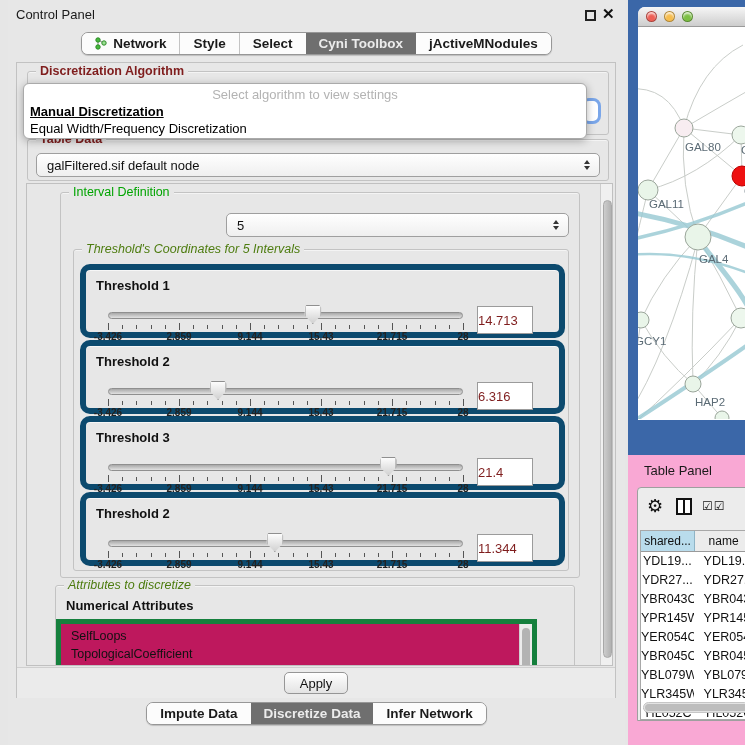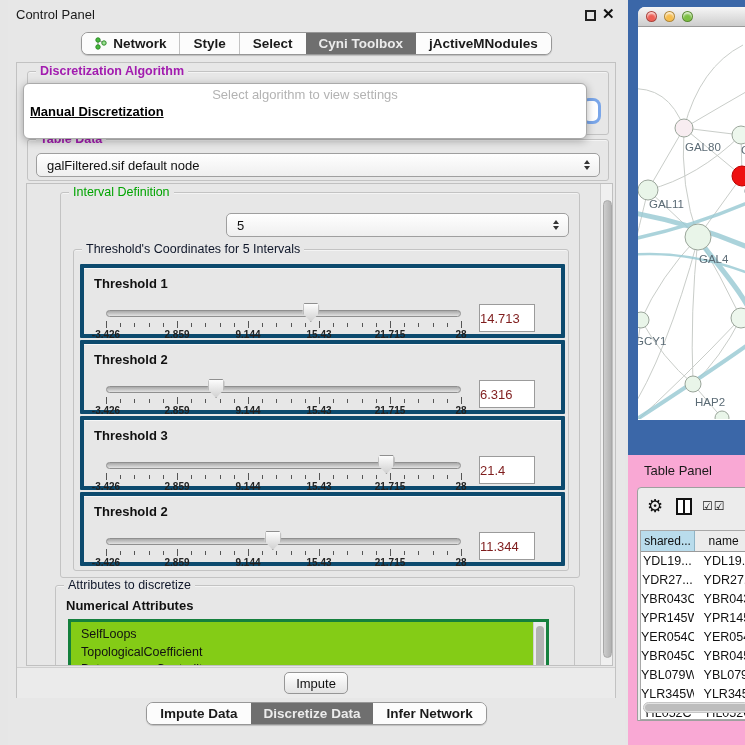--- a/index.html
+++ b/index.html
@@ -23,23 +23,23 @@
   .tab.divided { border-left:1px solid #c4c4c4; }
   .tabicon { display:inline-flex; margin-right:6px; }
 
   .cp-main { position:absolute; left:8px; top:62px; width:600px; height:636px;
     border:1px solid #c2c2c2; background:#e7e7e7; }
 
   .groupbox { position:absolute; border:1px solid #c3c3c3; border-radius:3px;
     box-shadow:inset 0 1px 0 rgba(255,255,255,.55); }
   .gb-title { position:absolute; top:-8px; left:8px; background:#e7e7e7; padding:0 4px;
     font-size:12.5px; line-height:15px; white-space:nowrap; }
-  .gb-dark { color:#a21caf; font-weight:bold; }
+  .gb-dark { color:#7f1d1d; font-weight:bold; }
   .gb-green { color:#00a400; }
-  .gb-blue { color:#0f172a; }
+  .gb-blue { color:#4d7c0f;font-style:italic; }
 
   #algoBox { left:10px; top:8px; width:582px; height:64px; }
   #tableDataBox { left:10px; top:76px; width:582px; height:42px; }
 
   .combo { position:absolute; background:linear-gradient(#ffffff,#efefef); border:1px solid #9f9f9f;
     border-radius:5px; font-size:13px; color:#111; display:flex; align-items:center; padding-left:10px; }
   .spin { position:absolute; right:9px; top:50%; transform:translateY(-50%); display:flex; flex-direction:column; gap:2px; }
   .spin i { display:block; width:0; height:0; border-left:3.5px solid transparent; border-right:3.5px solid transparent; }
   .spin .up { border-bottom:4px solid #333; } .spin .dn { border-top:4px solid #333; }
 
@@ -65,43 +65,43 @@
     background:#f0f0f0; border-left:1px solid #cdcdcd; }
   .v-thumb { position:absolute; left:2px; top:16px; width:9px; height:458px; border-radius:5px;
     background:linear-gradient(90deg,#cdcdcd,#b2b2b2); border:1px solid #a8a8a8; }
 
   #intervalBox { left:33px; top:8px; width:520px; height:386px; }
   .noi-label { position:absolute; top:24px; left:0; width:152px; text-align:right;
     font-size:13px; font-weight:bold; color:#111; }
   #noiCombo { left:165px; top:20px; right:10px; height:24px; }
   #threshBox { left:12px; top:56px; right:10px; height:322px; }
 
-  .tpanel { position:absolute; left:6px; width:485px; height:74px; border:4px solid #0c4a6e;
-    border-radius:1px; background:#e7e7e7; box-shadow:inset 0 1px 0 #f6f6f6; }
+  .tpanel { position:absolute; left:6px; width:485px; height:74px; border:6px solid #0c4a6e;
+    border-radius:10px; background:#e7e7e7; box-shadow:inset 0 1px 0 #f6f6f6; }
   .tlabel { position:absolute; left:10px; top:8px; font-size:13px; font-weight:bold; color:#111; }
   .sarea { position:absolute; left:22px; top:0; width:355px; height:74px; }
   .strack { position:absolute; left:0; right:0; top:42px; height:7px; border-radius:4px;
     border:1px solid #8f8f8f; background:linear-gradient(#a8a8a8,#e2e2e2); }
   .sthumb { position:absolute; top:35px; width:17px; height:19px; transform:translateX(-50%);
     background:linear-gradient(#ffffff,#cfcfcf); box-shadow:inset 0 0 0 1px #8f8f8f;
     clip-path:polygon(12% 0%, 88% 0%, 100% 14%, 100% 52%, 50% 100%, 0% 52%, 0% 14%); }
   .ticks { position:absolute; left:0; right:0; top:53px; height:8px; }
   .ticks span { position:absolute; width:1px; background:#555; top:2px; height:4px; }
   .ticks span.major { top:0; height:7px; }
   .tlabels { position:absolute; left:0; right:0; top:61px; height:12px; }
   .tlabels span { position:absolute; transform:translateX(-50%); font-size:10px; font-weight:bold;
     color:#222; white-space:nowrap; }
   .tval { position:absolute; right:26px; top:36px; width:56px; height:28px; border:1px solid #9b9b9b;
     background:#fff; font-size:13px; font-family:"Liberation Sans",sans-serif;
     text-align:left; padding-right:6px; color:#7f1d1d; }
 
   #attrBox { left:28px; top:401px; width:520px; height:100px; }
   .attr-label { position:absolute; left:10px; top:12px; font-size:13px; font-weight:bold; color:#111; }
-  .attr-list { position:absolute; left:12px; top:33px; width:481px; height:64px; background:#84cc16;
-    border:3px solid #15803d; overflow:hidden; }
+  .attr-list { position:absolute; left:0; top:33px; width:481px; height:64px; background:#be185d;
+    border:5px solid #15803d; overflow:hidden; }
   .attr-item { font-size:12.5px; color:#111; padding-left:10px; line-height:17.5px; }
   .attr-list .pad { height:4px; }
   .attr-sb { position:absolute; right:0; top:0; width:13px; height:100%; background:#ececec; border-left:1px solid #d0d0d0; }
   .attr-sb i { position:absolute; left:2px; top:4px; width:8px; height:48px; border-radius:4px; background:#b3b3b3; display:block; }
 
   .apply-strip { position:absolute; left:0; top:604px; width:598px; height:31px;
     border-top:1px solid #cfcfcf; background:#ebebeb; display:flex; align-items:center; justify-content:center; }
   .apply-btn { width:64px; height:22px; border:1px solid #969696; border-radius:5px;
     background:linear-gradient(#ffffff,#e3e3e3); font-size:13px; color:#111;
     font-family:"Liberation Sans",sans-serif; }
@@ -186,20 +186,21 @@
 
       <div class="groupbox" id="algoBox">
         <span class="gb-title gb-dark">Discretization Algorithm</span>
       </div>
 
       <div class="combo-frag"></div>
 
       <div class="popup">
         <div class="popup-prompt">Select algorithm to view settings</div>
         <div class="popup-item b">Manual Discretization</div>
+        <div class="popup-item n">Equal Width/Frequency Discretization</div>
       </div>
 
       <div class="groupbox" id="tableDataBox">
         <span class="gb-title gb-dark">Table Data</span>
         <div class="combo" id="tableDataCombo">
           <span>galFiltered.sif default node</span>
           <span class="spin">
               <i class="up"></i>
               <i class="dn"></i>
             </span>
@@ -414,21 +415,21 @@
               </div>
           </div>
         </div>
 
         <div class="v-scrollbar">
             <div class="v-thumb"></div>
           </div>
       </div>
 
       <div class="apply-strip">
-        <button class="apply-btn">Impute</button>
+        <button class="apply-btn">Apply</button>
       </div>
     </div>
 
     <div class="tabs-row tabs-bottom" id="bottomTabs">
         <div class="tabgroup">
           <div class="tab">
             <span>Impute Data</span>
           </div>
           <div class="tab sel">
             <span>Discretize Data</span>

